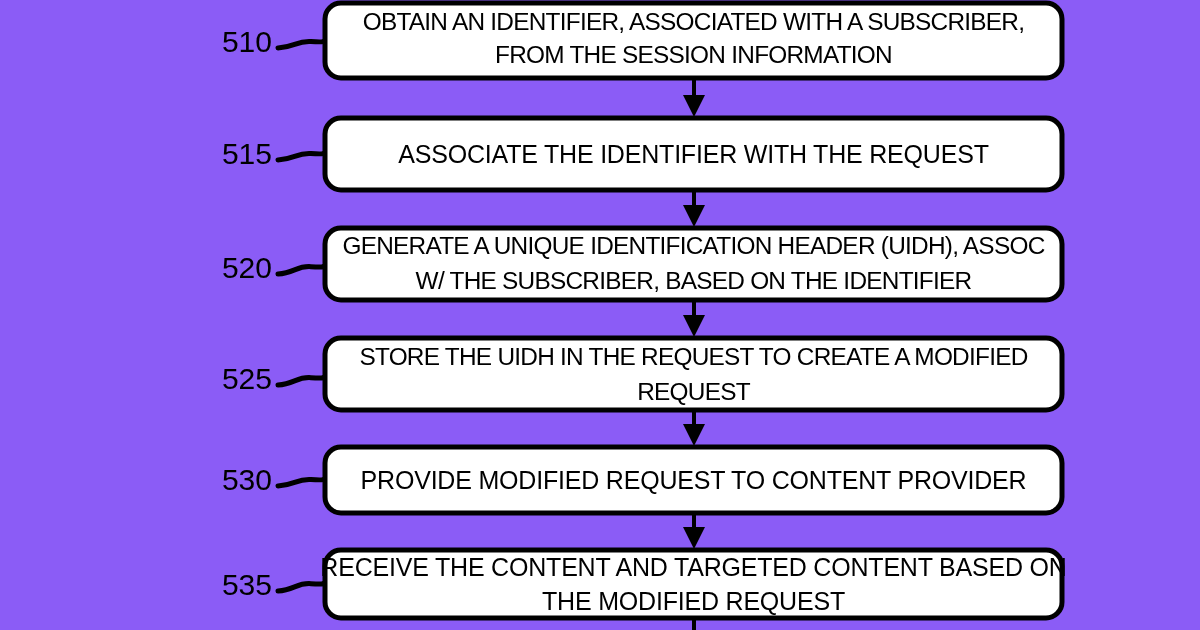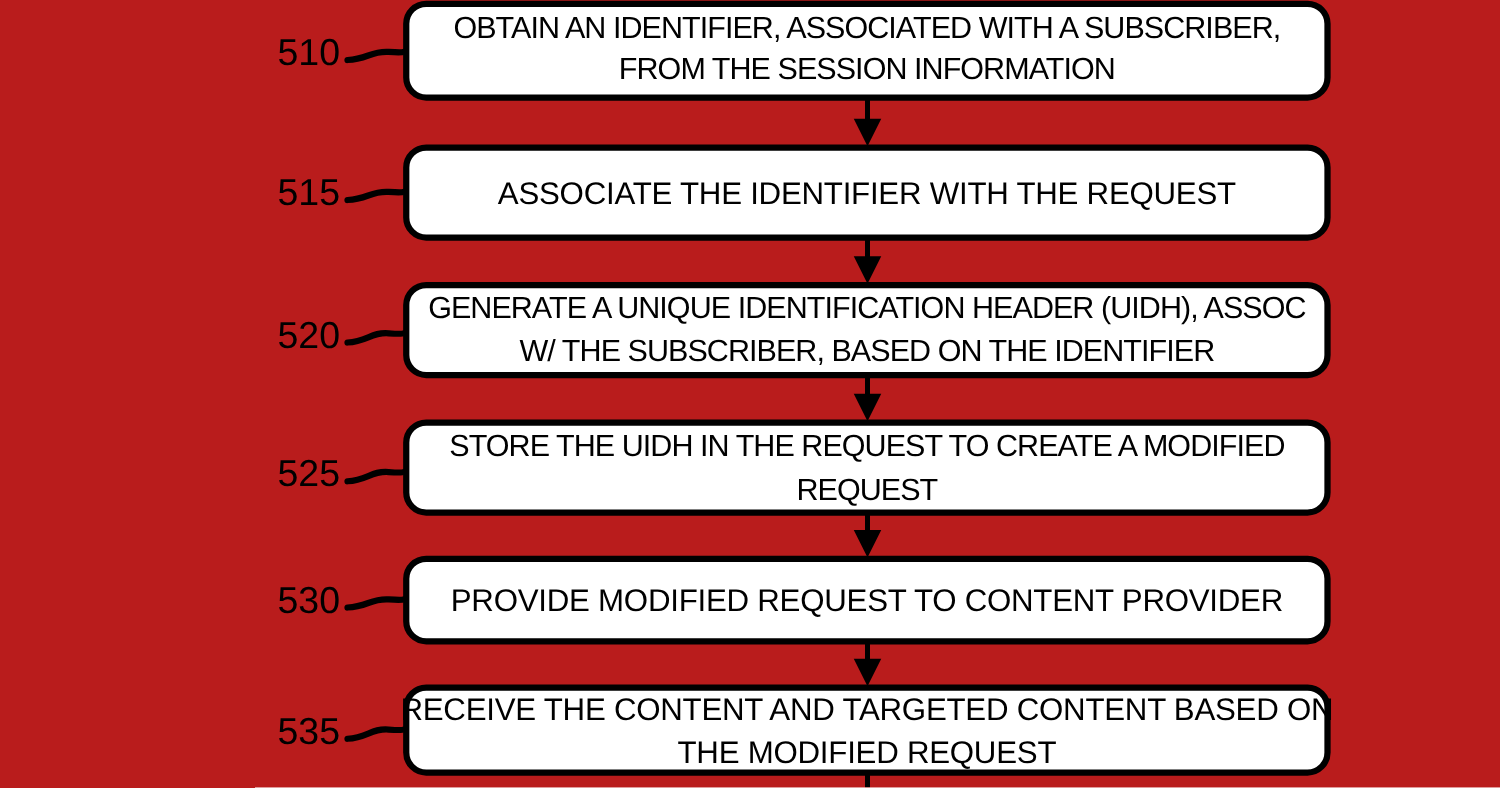--- a/index.html
+++ b/index.html
@@ -5,21 +5,21 @@
 <style>
   html, body {
     margin: 0;
     padding: 0;
     background: #ffffff;
   }
   #figure {
     position: relative;
     width: 1200px;
     height: 630px;
-    background: #b91c1c;
+    background: #8b5cf6;
     overflow: hidden;
     font-family: "Liberation Sans", "DejaVu Sans", sans-serif;
   }
   #flow-svg {
     position: absolute;
     top: 0;
     left: 0;
     width: 1200px;
     height: 630px;
     display: block;

